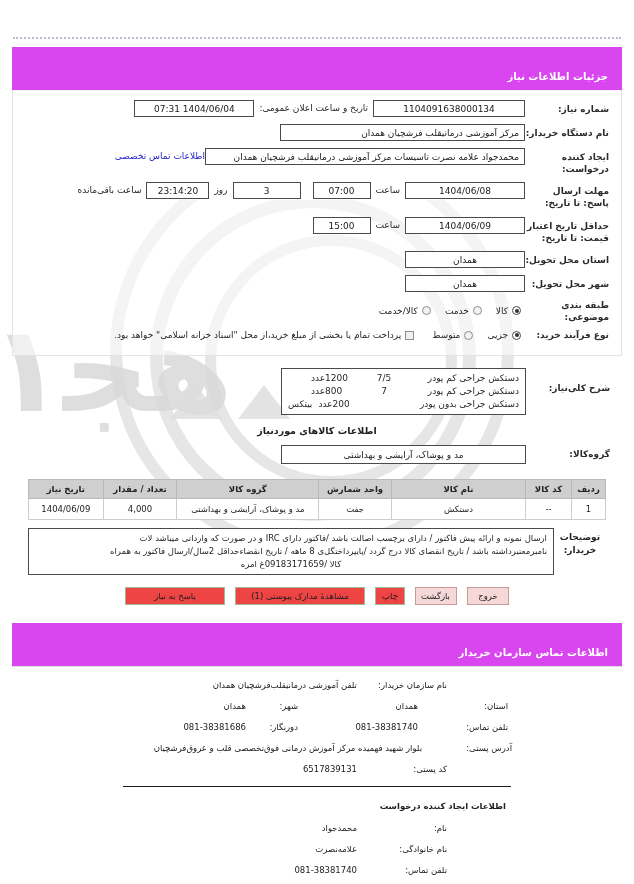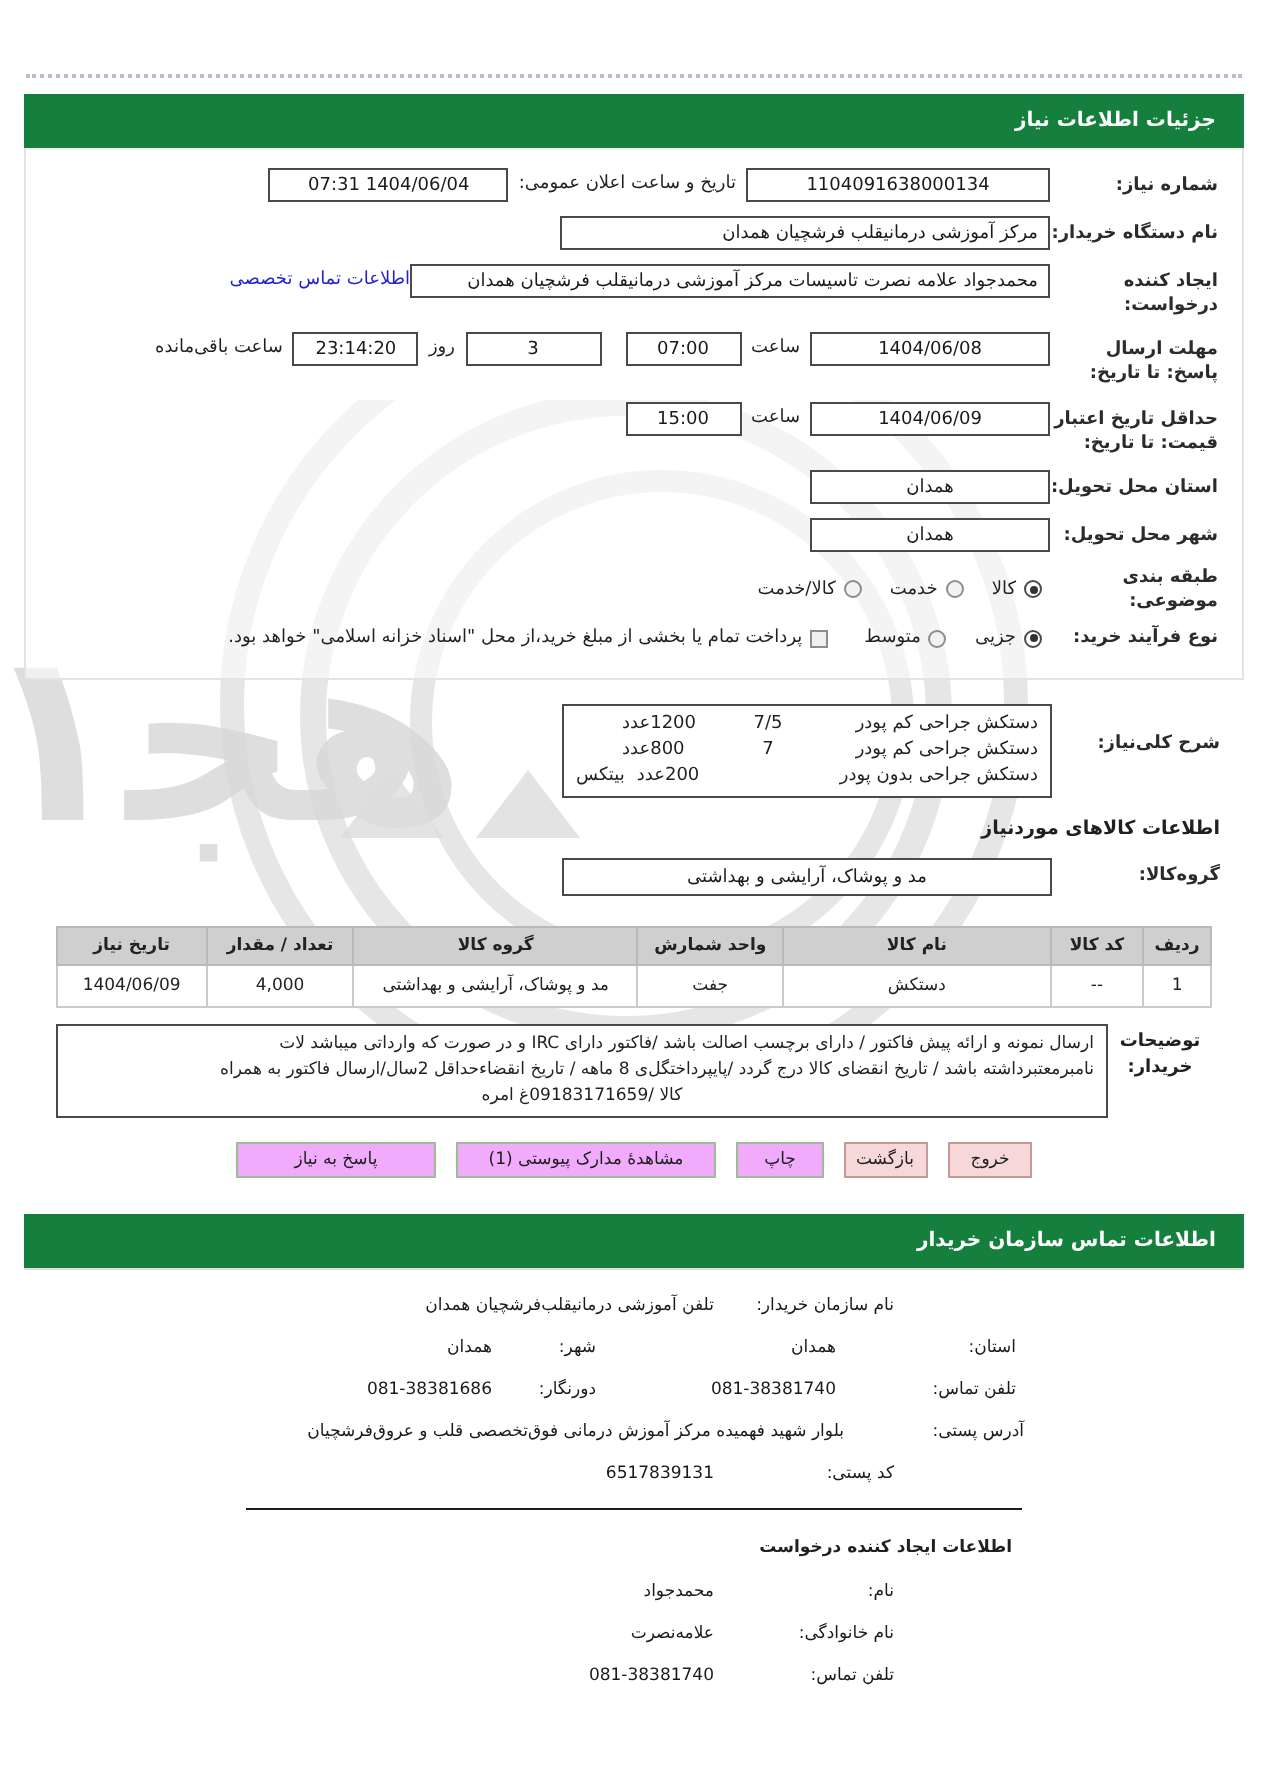--- a/index.html
+++ b/index.html
@@ -65,25 +65,25 @@
     box-sizing: border-box;
   }
   .dotted-rule {
     height: 0;
     border-top: 2px dotted #b9bfd0;
     margin: 37px 1px 8px 1px;
   }
 
   
   .title-bar {
-    background: #15803d;
+    background: #d946ef;
     color: #ffffff;
     font-weight: bold;
     font-size: 10px;
-    padding: 8px 14px 8px 14px;
+    padding: 24px 14px 8px 14px;
     text-align: right;
     box-shadow: 0 1px 0 rgba(0,0,0,.12);
   }
 
   
   .panel {
     border: 1px solid #e3e3e3;
     border-top: none;
     background: rgba(255,255,255,0.55);
     padding: 10px 12px 8px 12px;
@@ -201,20 +201,21 @@
   }
   .dl .t1 { width: 118px; text-align: right; }
   .dl .t2 { width: 34px; text-align: center; }
   .dl .t3 { width: 56px; text-align: left; }
   .dl .t4 { text-align: right; padding-right: 6px; }
 
   
   .sub-head {
     font-size: 9.5px;
     font-weight: bold;
+    text-align: center;
     margin: 10px 0 9px 0;
     color: #1f1f1f;
   }
 
   
   .tbl-wrap { padding: 0 16px; }
   table.goods {
     width: 100%;
     border-collapse: collapse;
     font-size: 8.5px;
@@ -271,25 +272,25 @@
     padding: 3px 6px;
     border: 1px solid #8f8f8f;
     background: #eaf3e7;
     color: #1d1d1d;
     cursor: pointer;
     text-align: center;
     box-sizing: border-box;
     white-space: nowrap;
     font-family: inherit;
   }
-  .btn.green { background: #f0abfc; border-color: #9bbd93; }
+  .btn.green { background: #ef4444; border-color: #9bbd93; }
   .btn.pink  { background: #f6d8d8; border-color: #c79a9a; }
   .b-need  { width: 100px; }
   .b-docs  { width: 130px; }
-  .b-print { width: 44px; }
+  .b-print { width: 30px; }
   .b-back  { width: 42px; }
   .b-exit  { width: 42px; }
 
   
   .contact-body { padding: 14px 16px 0 16px; }
   .c-row {
     display: flex;
     align-items: baseline;
     margin-bottom: 11px;
     font-size: 8.5px;

